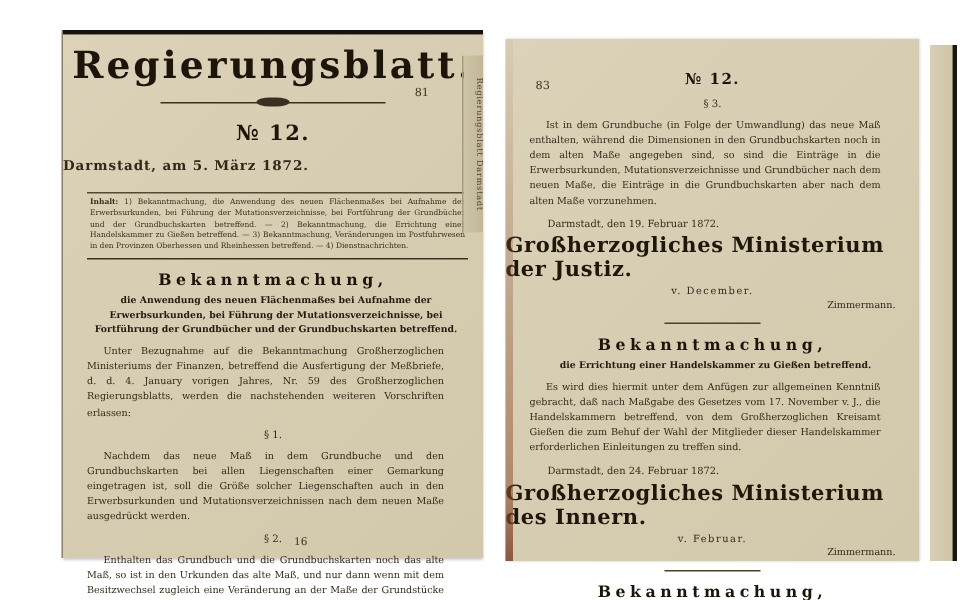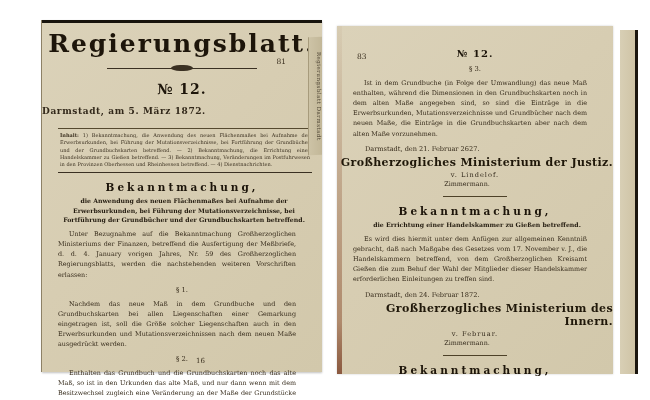--- a/index.html
+++ b/index.html
@@ -91,25 +91,25 @@
     margin:5px 26px 0 16px; text-indent:11px; color:#352a1a;
   }
   .par-label {
     text-align:center; font-size:6.8px; margin-top:6px; color:#352a1a;
   }
   .dateline-sub {
     font-size:6.6px; margin:6px 10px 0 28px; color:#352a1a;
   }
   .authority { text-align:center; font-size:6.4px; margin-top:5px; }
   .ministry {
-    text-align:right; font-weight:bold; font-size:11px;
+    text-align:left; font-weight:bold; font-size:14px;
     letter-spacing:.4px; margin-top:3px; color:#1f1709;
   }
   .signer { text-align:center; font-size:6.6px; letter-spacing:1px; margin-top:2px; }
-  .countersigner { text-align:center; font-size:6.4px; margin:1px 16px 0 0; }
+  .countersigner { text-align:right; font-size:6.4px; margin:1px 16px 0 0; }
   .short-rule { width:64px; margin:8px auto 0; border-top:1px solid #4d4128; }
   .page-num-left { position:absolute; top:34px; right:36px; font-size:7.5px; color:#3b3020; }
   .page-num-right { position:absolute; top:26px; left:20px; font-size:7.5px; color:#3b3020; }
   .running-head {
     text-align:center; font-weight:bold; font-size:10px;
     letter-spacing:1px; margin-top:22px; color:#1d150a;
   }
   .sig-mark { position:absolute; bottom:7px; left:55%; font-size:7px; color:#3b3020; }
   .rp-first { margin-top:6px; }
 </style>
@@ -143,24 +143,24 @@
 
     <div class="sig-mark">16</div>
   </div>
 
   <div class="page page-right">
     <div class="page-num-right">83</div>
     <div class="running-head">№ 12.</div>
 
     <div class="par-label rp-first">§ 3.</div>
     <div class="body-par">Ist in dem Grundbuche (in Folge der Umwandlung) das neue Maß enthalten, während die Dimensionen in den Grundbuchskarten noch in dem alten Maße angegeben sind, so sind die Einträge in die Erwerbsurkunden, Mutationsverzeichnisse und Grundbücher nach dem neuen Maße, die Einträge in die Grundbuchskarten aber nach dem alten Maße vorzunehmen.</div>
-    <div class="dateline-sub">Darmstadt, den 21. Februar 2627.</div>
+    <div class="dateline-sub">Darmstadt, den 19. Februar 1872.</div>
 
     <div class="ministry">Großherzogliches Ministerium der Justiz.</div>
-    <div class="signer">v. Lindelof.</div>
+    <div class="signer">v. December.</div>
     <div class="countersigner">Zimmermann.</div>
 
     <div class="short-rule"></div>
 
     <div class="notice-heading">Bekanntmachung,</div>
     <div class="notice-subheading">die Errichtung einer Handelskammer zu Gießen betreffend.</div>
     <div class="body-par">Es wird dies hiermit unter dem Anfügen zur allgemeinen Kenntniß gebracht, daß nach Maßgabe des Gesetzes vom 17. November v. J., die Handelskammern betreffend, von dem Großherzoglichen Kreisamt Gießen die zum Behuf der Wahl der Mitglieder dieser Handelskammer erforderlichen Einleitungen zu treffen sind.</div>
     <div class="dateline-sub">Darmstadt, den 24. Februar 1872.</div>
 
     <div class="ministry">Großherzogliches Ministerium des Innern.</div>

